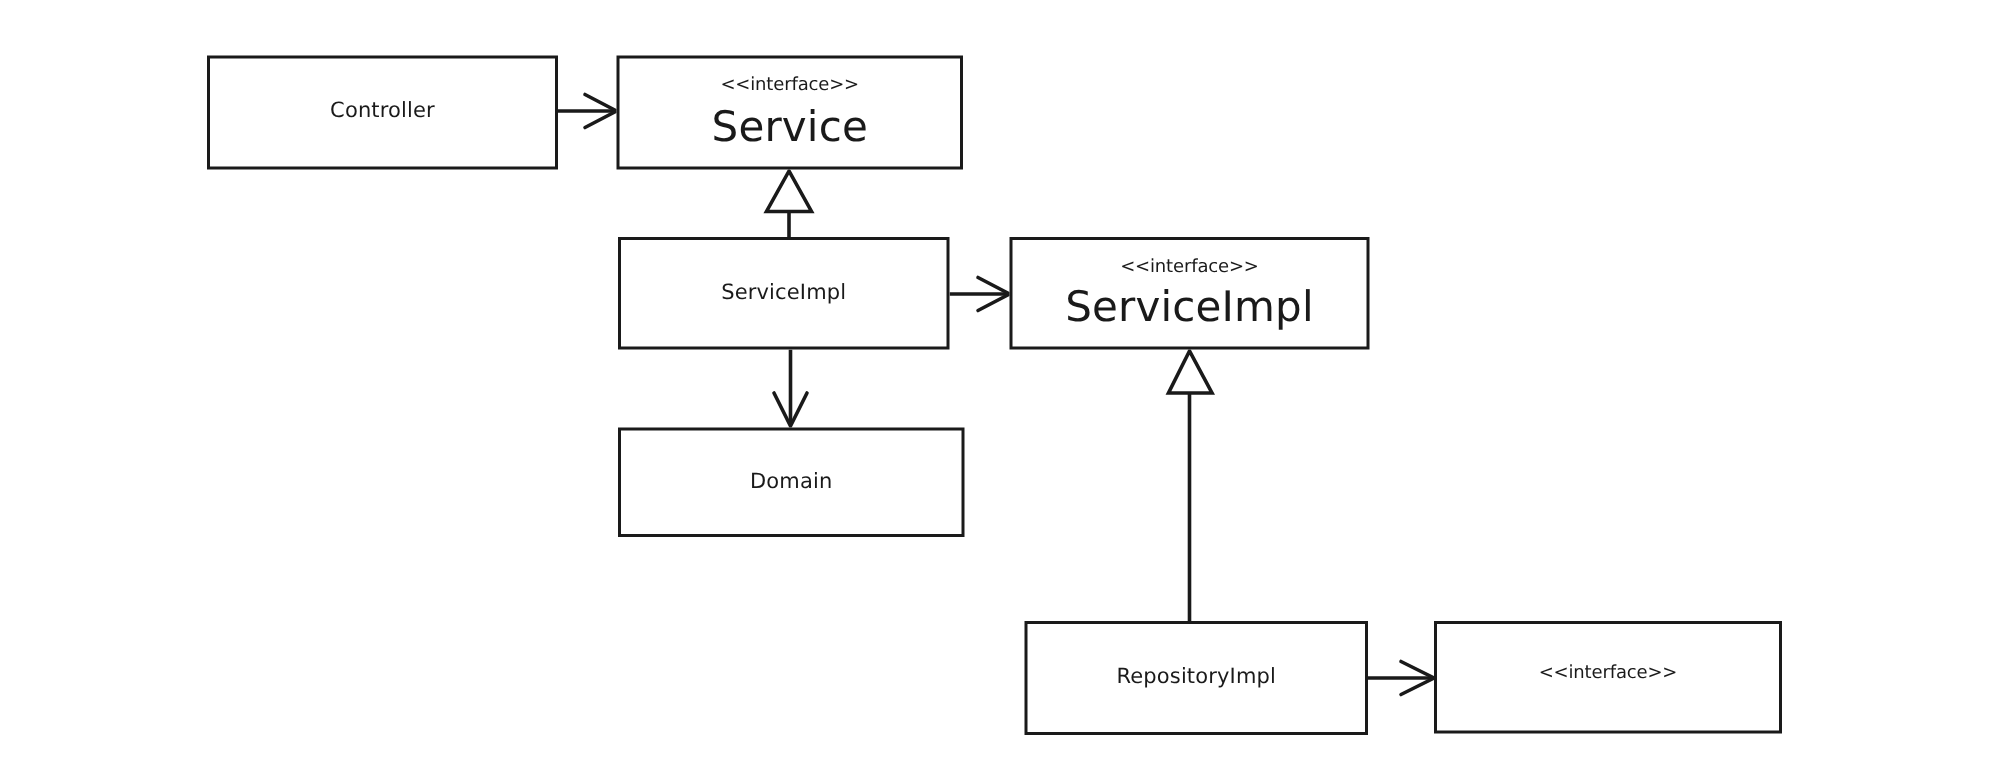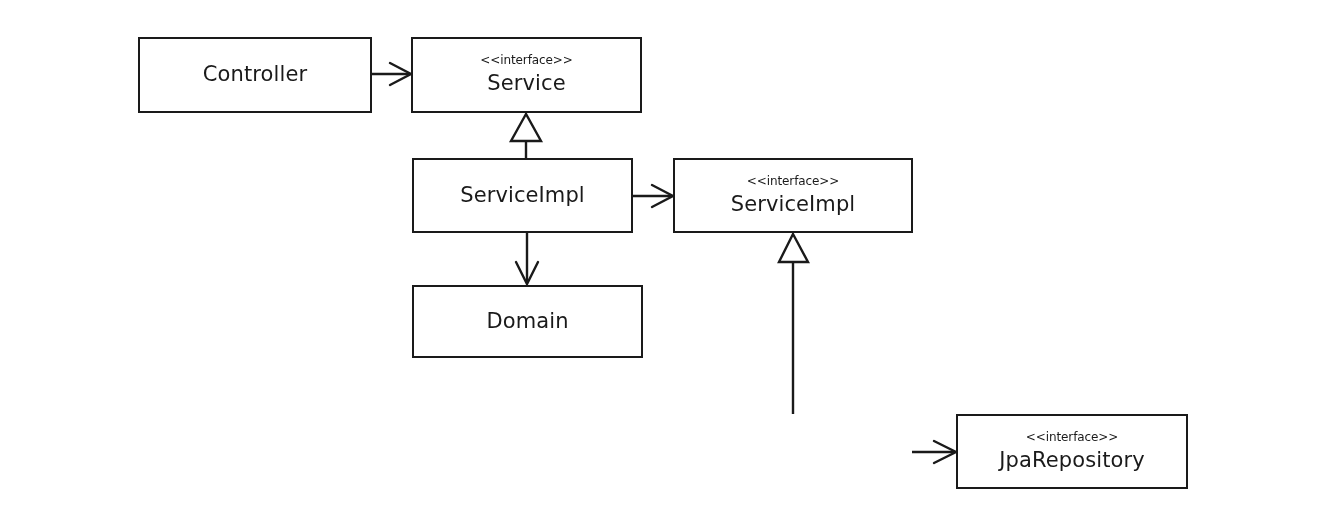--- a/index.html
+++ b/index.html
@@ -37,26 +37,26 @@
     justify-content: center;
     line-height: 1.12;
   }
   .node .stereo {
     font-size: 12px;
     color: #1a1a1a;
     letter-spacing: -0.1px;
     margin-bottom: 5px;
   }
   .node .nm {
-    font-size: 21px;
+    font-size: 28px;
     color: #1a1a1a;
     letter-spacing: 0.1px;
   }
   .node.plain .nm {
-    font-size: 21px;
+    font-size: 14px;
   }
 </style>
 </head>
 <body>
 
 <div id="canvas" style="background: rgb(255, 255, 255);">
 
   <svg id="edges" viewBox="0 0 1336 512" width="1336" height="512" xmlns="http://www.w3.org/2000/svg">
 
     <g>
@@ -106,19 +106,21 @@
 
   <div class="node" id="node-repository" style="left: 673px; top: 158px; width: 240px; height: 75px; border-color: rgb(26, 26, 26); color: rgb(26, 26, 26);">
     <div class="stereo">&lt;&lt;interface&gt;&gt;</div>
     <div class="nm">ServiceImpl</div>
   </div>
 
   <div class="node plain" id="node-domain" style="left: 412px; top: 285px; width: 231px; height: 73px; border-color: rgb(26, 26, 26); color: rgb(26, 26, 26); align-items: center;">
     <div class="nm">Domain</div>
   </div>
 
+  <div class="node plain" id="node-repositoryimpl" style="left: 683px; top: 414px; width: 229px; height: 76px; border-color: rgb(26, 26, 26); color: rgb(26, 26, 26);">
+    <div class="nm">RepositoryImpl</div>
+  </div>
 
   <div class="node" id="node-jparepository" style="left: 956px; top: 414px; width: 232px; height: 75px; border-color: rgb(26, 26, 26); color: rgb(26, 26, 26);">
     <div class="stereo">&lt;&lt;interface&gt;&gt;</div>
-    <div class="nm">JpaRepository</div>
   </div>
 
 </div>
 
 </body></html>

